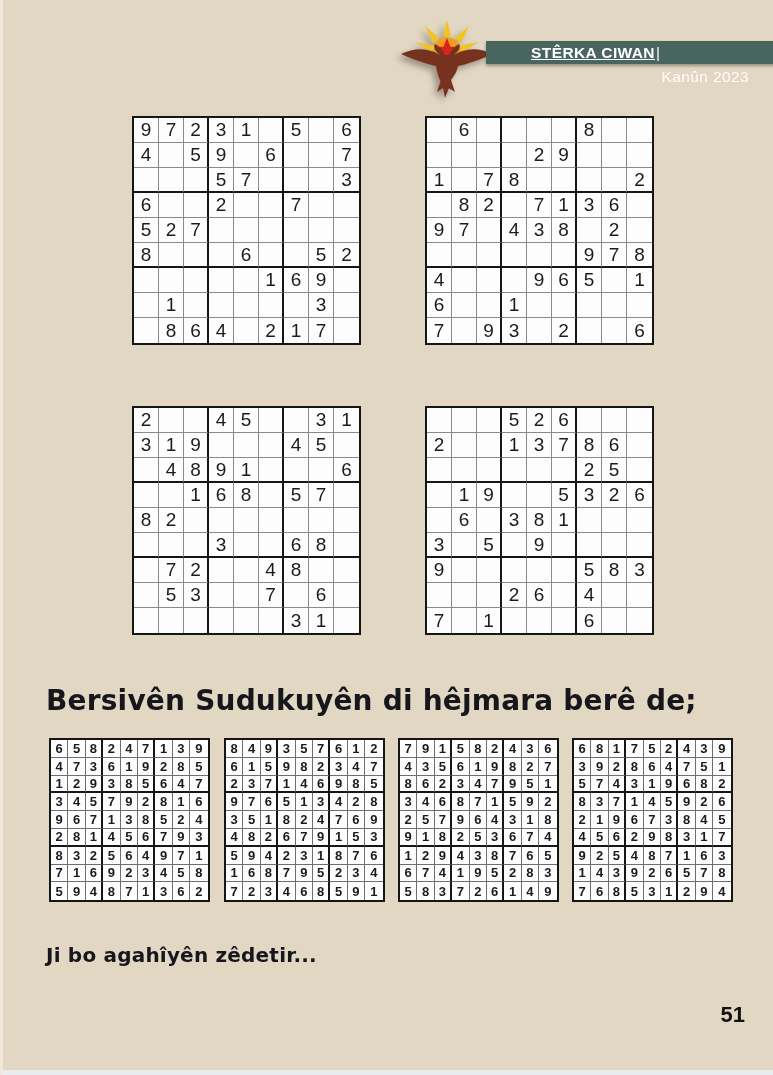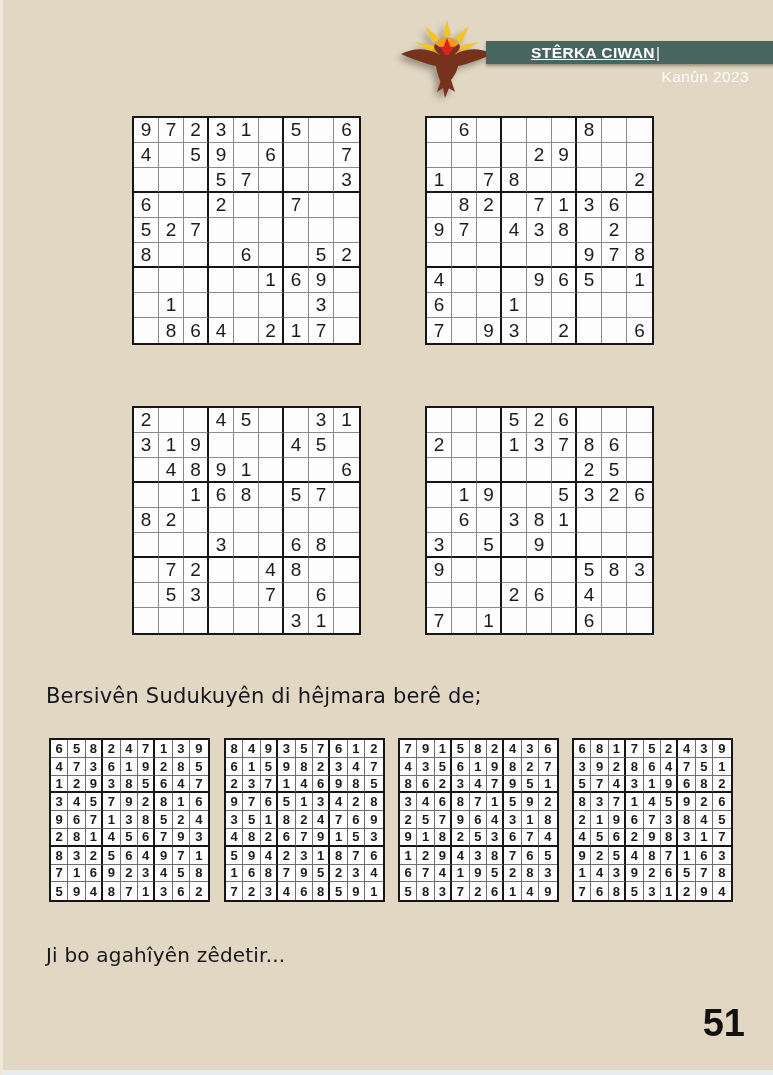--- a/index.html
+++ b/index.html
@@ -62,32 +62,32 @@
   #puzzle-4 { left:422px; top:406px; }
   
   #solution-1 { left:46px;  top:738px; }
   #solution-2 { left:221px; top:738px; }
   #solution-3 { left:395px; top:738px; }
   #solution-4 { left:569px; top:738px; }
 
   
   .answers-heading {
     position:absolute; left:43px; top:684px;
-    font-family:"DejaVu Sans", sans-serif; font-weight:normal;
-    font-size:21px; color:#16161c; letter-spacing:.2px;
+    font-family:"DejaVu Sans", sans-serif; font-weight:bold;
+    font-size:28px; color:#16161c; letter-spacing:.2px;
   }
   .footer-note {
     position:absolute; left:43px; top:940px;
-    font-family:"DejaVu Sans", sans-serif; font-weight:normal;
+    font-family:"DejaVu Sans", sans-serif; font-weight:bold;
     font-size:20px; color:#16161c; line-height:31px; letter-spacing:.2px;
   }
   .page-number {
     position:absolute; right:31px; top:1002px;
     font-family:"Liberation Sans", sans-serif; font-weight:bold;
-    font-size:38px; color:#111;
+    font-size:22px; color:#111;
   }
 </style>
 </head>
 <body>
 
 <div class="page">
 
   <svg class="logo" viewBox="0 0 104 80">
 
     <g fill="#f2c41f">

